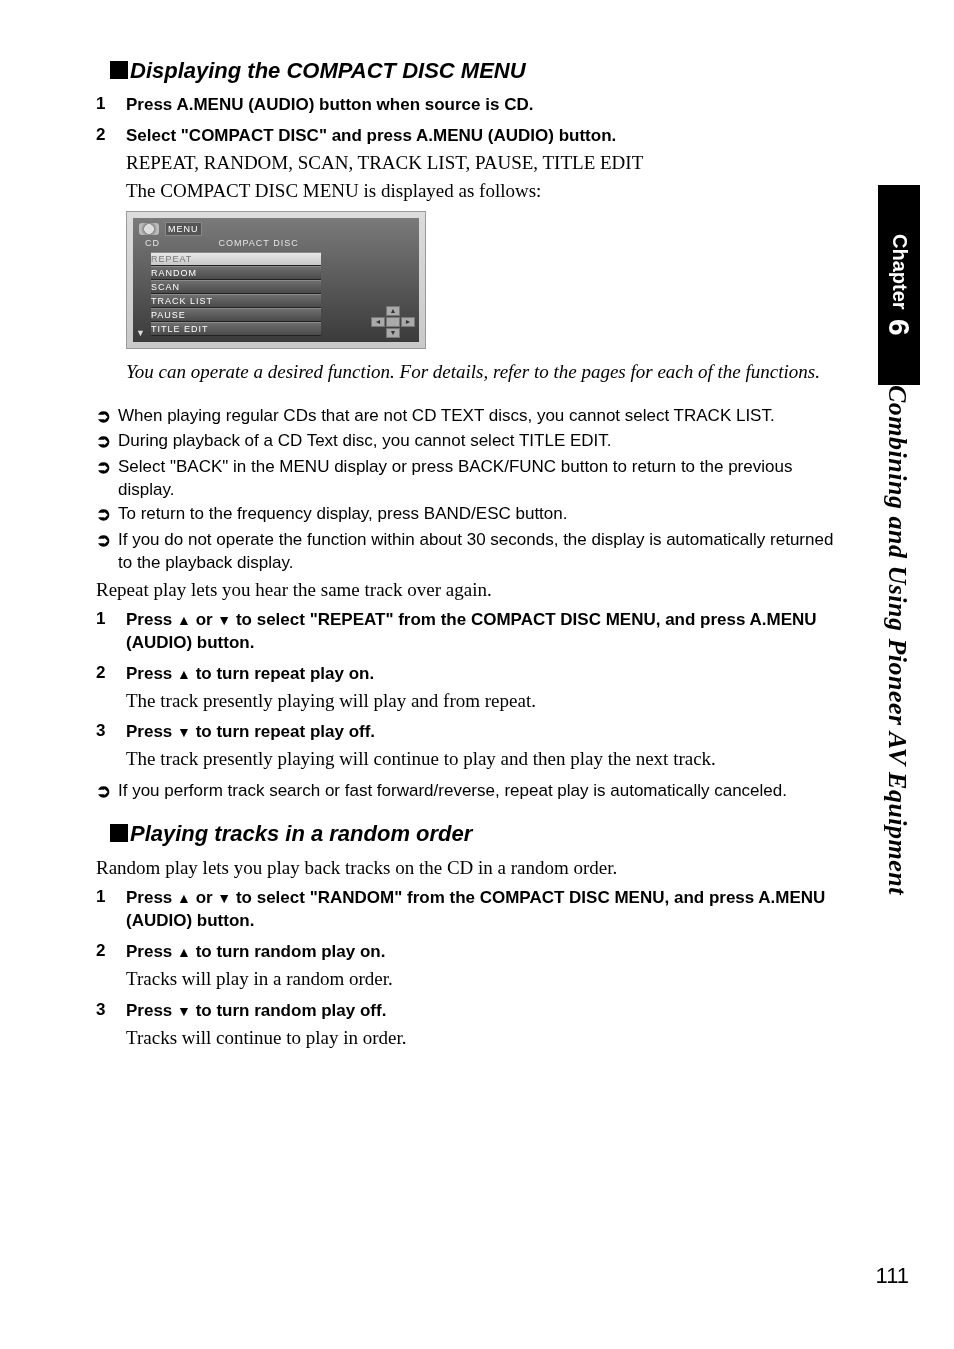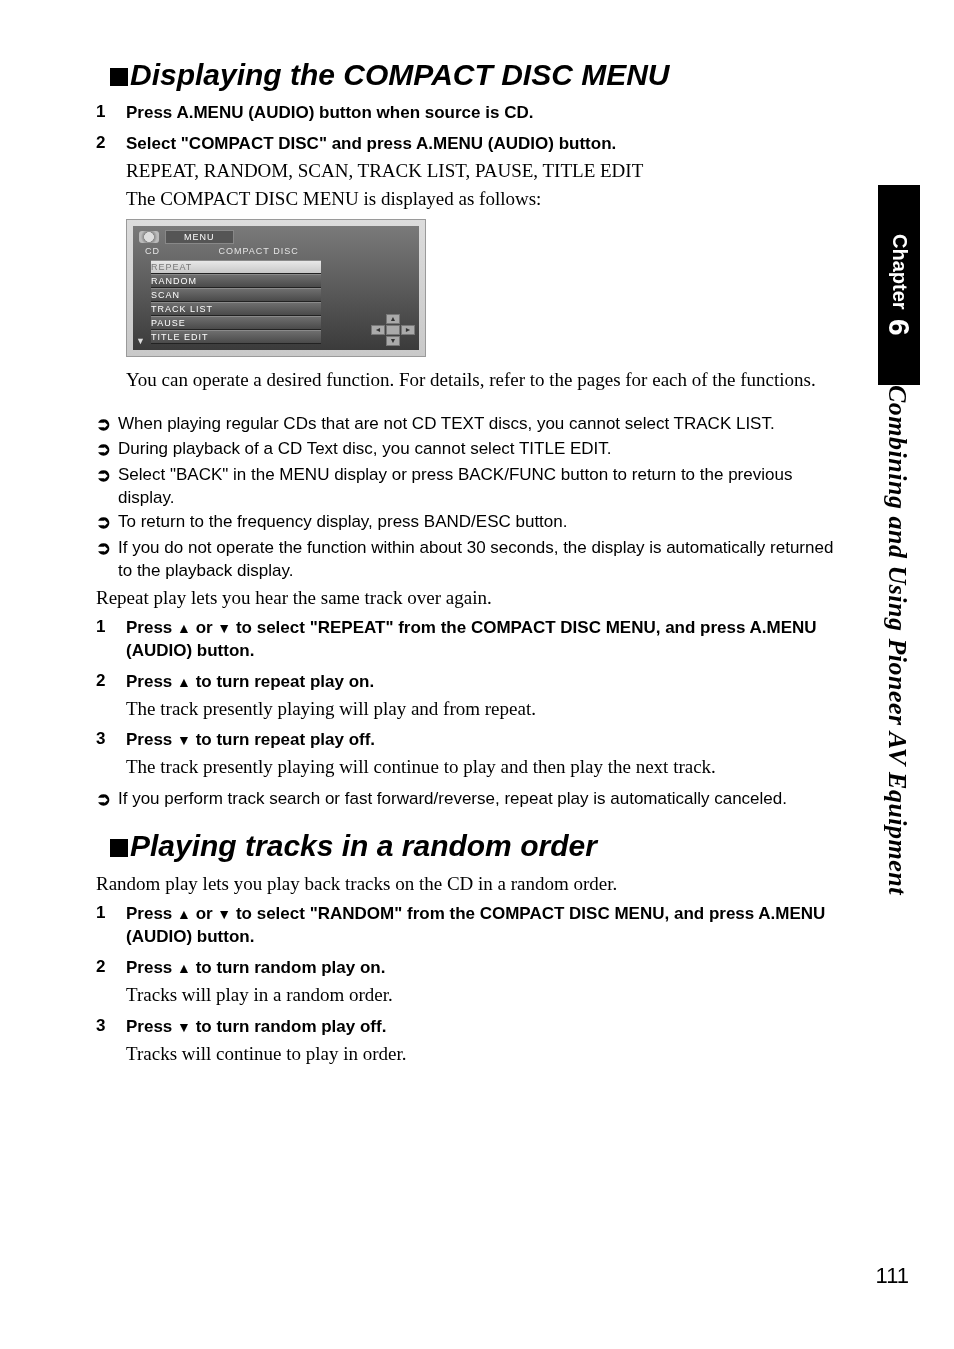--- a/index.html
+++ b/index.html
@@ -51,38 +51,38 @@
     font-family: "Times New Roman", Times, serif;
     font-style: italic;
     font-weight: bold;
     font-size: 26px;
     letter-spacing: 0.5px;
   }
   .h1 {
     font-family: Arial, Helvetica, sans-serif;
     font-style: italic;
     font-weight: 900;
-    font-size: 30px;
+    font-size: 22px;
     margin: 18px 0 10px 0;
     padding-left: 32px;
   }
   .h1 .sq {
     display: inline-block;
     width: 18px; height: 18px;
     background: #000;
     vertical-align: -1px;
     margin-right: 2px;
   }
   .ol { margin: 0; padding: 0; list-style: none; }
   .ol > li { display: flex; margin: 6px 0 8px 18px; }
   .ol .num { width: 30px; font-weight: bold; font-family: Arial, sans-serif; font-size: 17px; flex-shrink:0;}
   .ol .body { flex: 1; }
   .step-head { font-weight: bold; font-family: Arial, sans-serif; font-size: 17px; line-height: 1.35; }
   .step-para { font-family: "Times New Roman", Times, serif; font-size: 19px; line-height: 1.35; margin-top: 2px;}
-  .note-para { font-family: "Times New Roman", Times, serif; font-size: 19px; line-height: 1.35; margin: 10px 0 20px 48px; }
+  .note-para { font-family: "Times New Roman", Times, serif; font-size: 19px; line-height: 1.35; margin: 10px 0 20px 48px; font-style: italic; }
   .bullets { margin: 6px 0 0 18px; }
   .bullets .row { display: flex; margin: 2px 0; }
   .bullets .arrow { width: 22px; font-size: 18px; font-weight: bold; flex-shrink:0; line-height:1.3;}
   .bullets .txt { font-family: Arial, sans-serif; font-size: 17px; line-height: 1.35; flex:1;}
   .intro { font-family: "Times New Roman", Times, serif; font-size: 19px; margin: 4px 0 8px 18px; }
   .pagenum {
     position: absolute;
     right: 45px;
     bottom: 60px;
     font-family: Arial, sans-serif;
@@ -107,21 +107,21 @@
     margin: 6px;
     background: linear-gradient(#7a7a7a,#3b3b3b);
     padding: 4px 6px 6px 6px;
     position: relative;
   }
   .screenshot .topbar { display:flex; align-items:center; gap:6px; margin-bottom:2px;}
   .screenshot .disc {
     width: 20px; height: 12px; background: radial-gradient(circle,#ddd 40%,#888 44%,#bbb 70%); border-radius: 3px;
   }
   .screenshot .menubtn {
-    background:#555; padding:1px 18px; font-size:9px; letter-spacing:1px; border:1px solid #888;
+    background:#555; padding:1px 2px; font-size:9px; letter-spacing:1px; border:1px solid #888;
   }
   .screenshot .crumb { font-size:9px; letter-spacing:1px; color:#e5e5e5; margin:2px 0 4px 6px;}
   .screenshot .crumb .mid { display:inline-block; width:70px;}
   .screenshot .list { margin-left: 12px; }
   .screenshot .item {
     background: linear-gradient(#6e6e6e,#4a4a4a);
     border-top:1px solid #8a8a8a;
     border-bottom:1px solid #222;
     padding:1px 0;
     font-size:9px;

